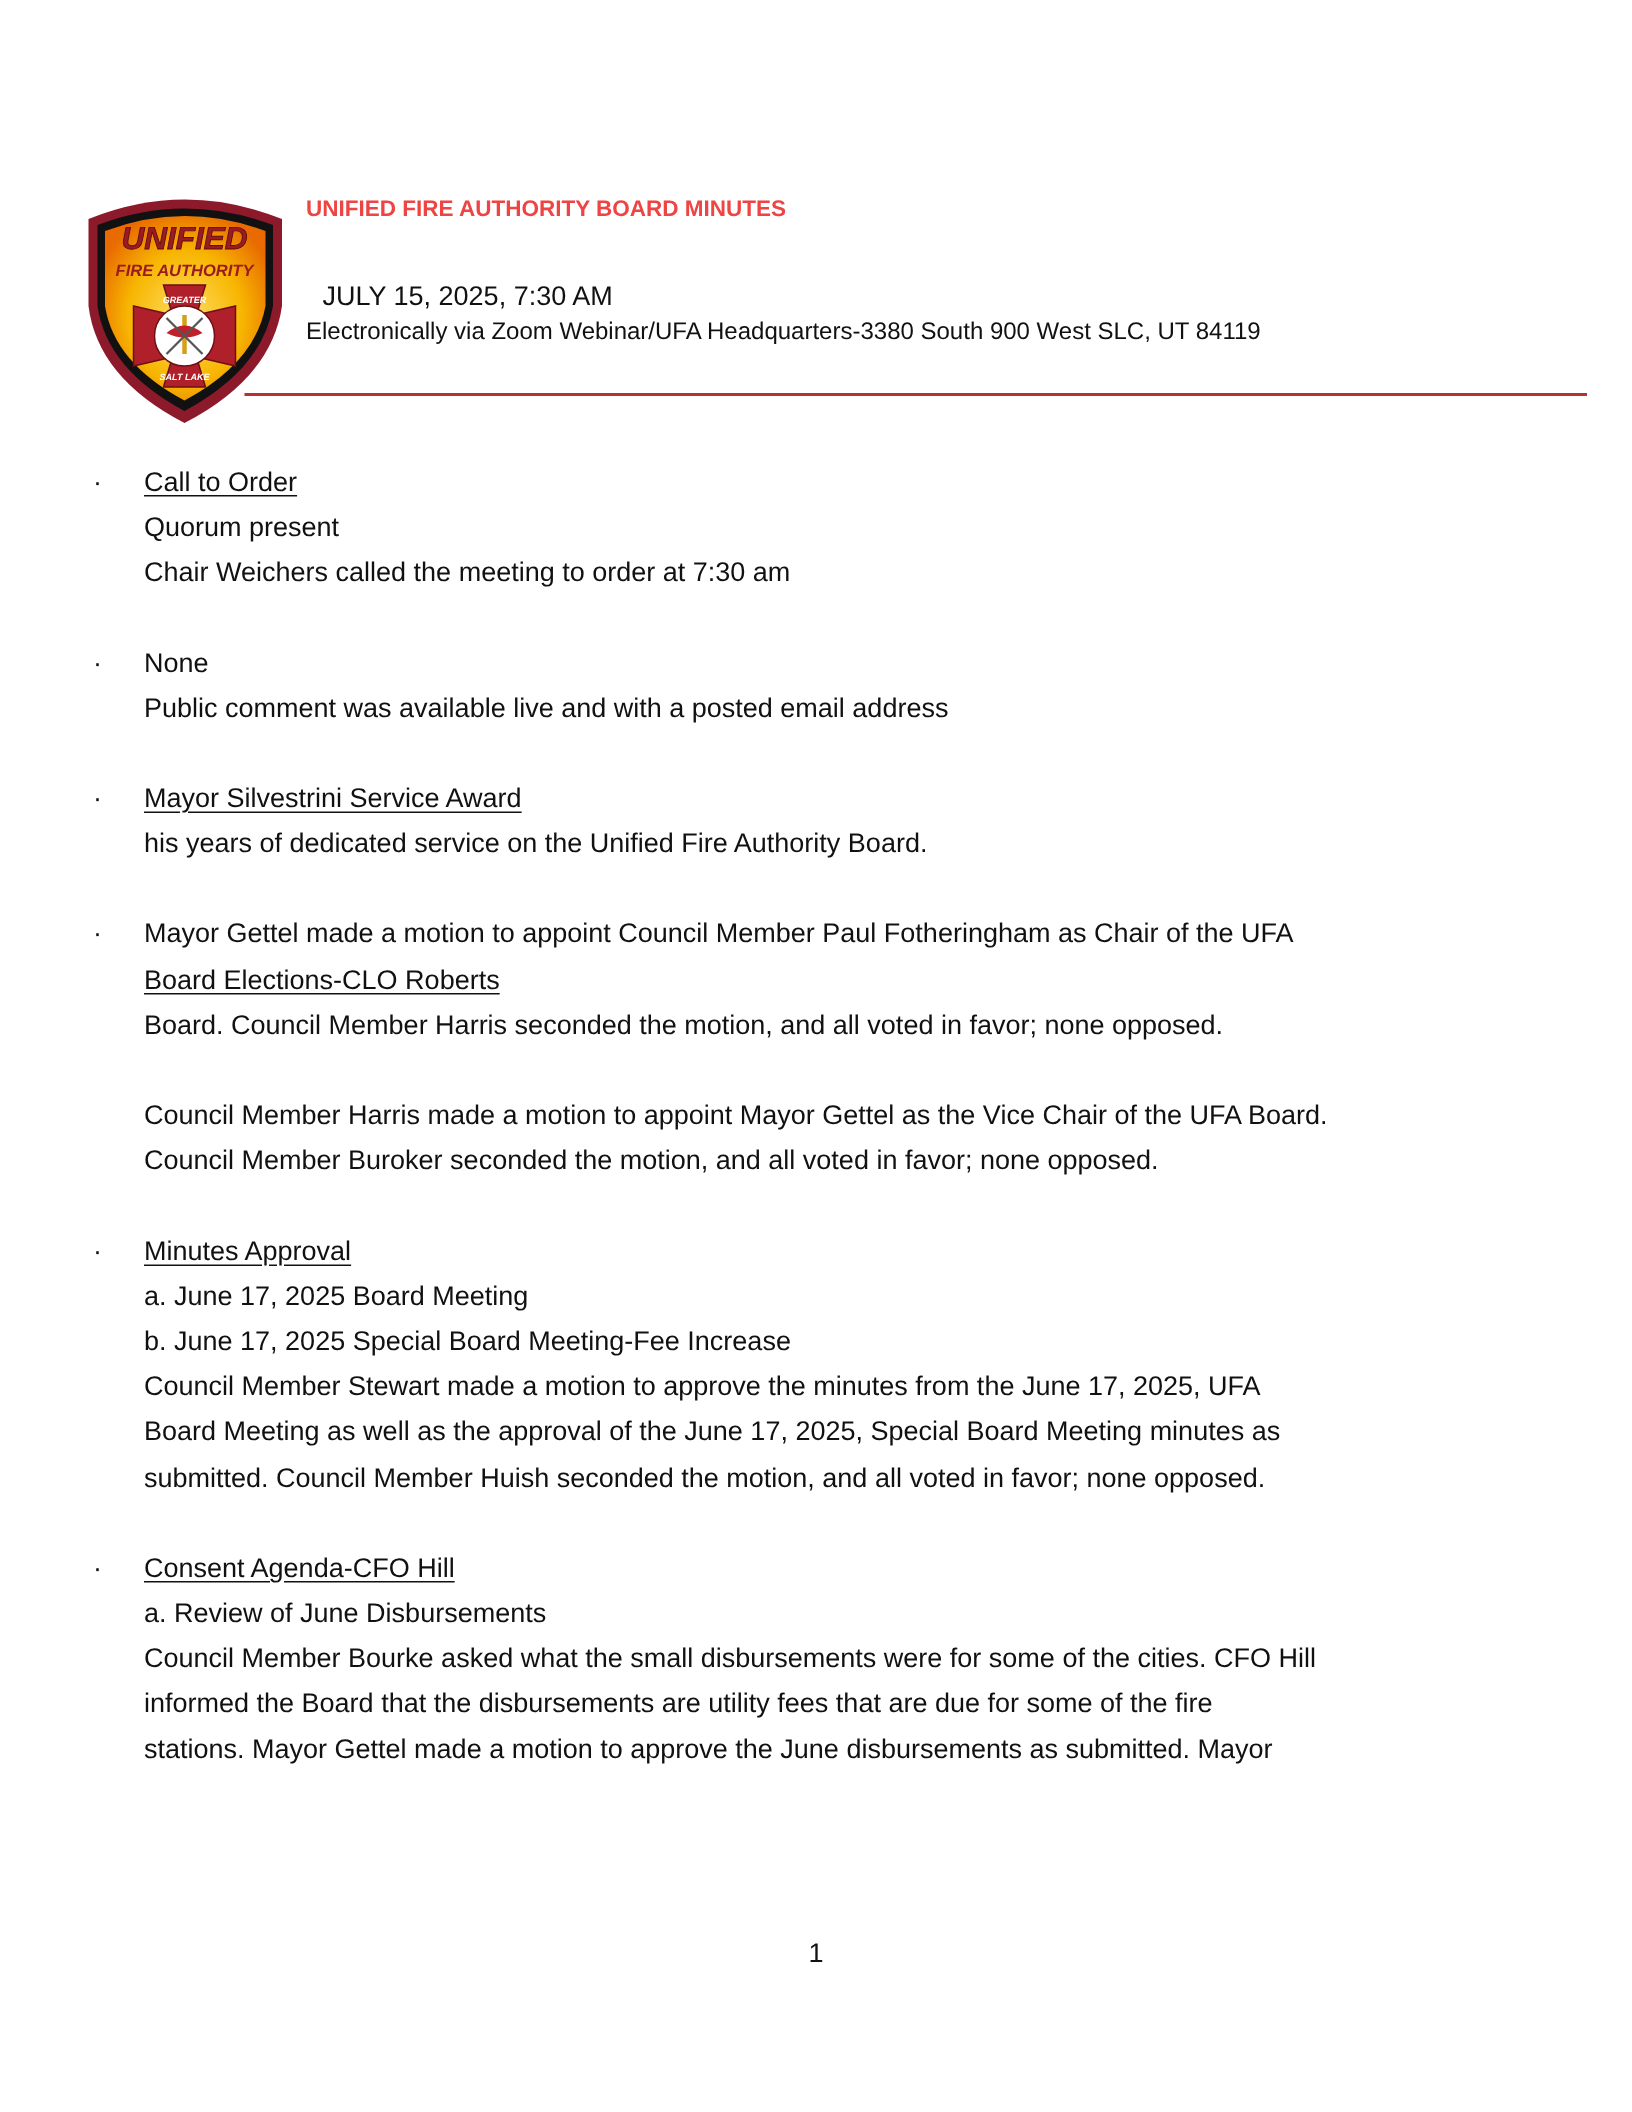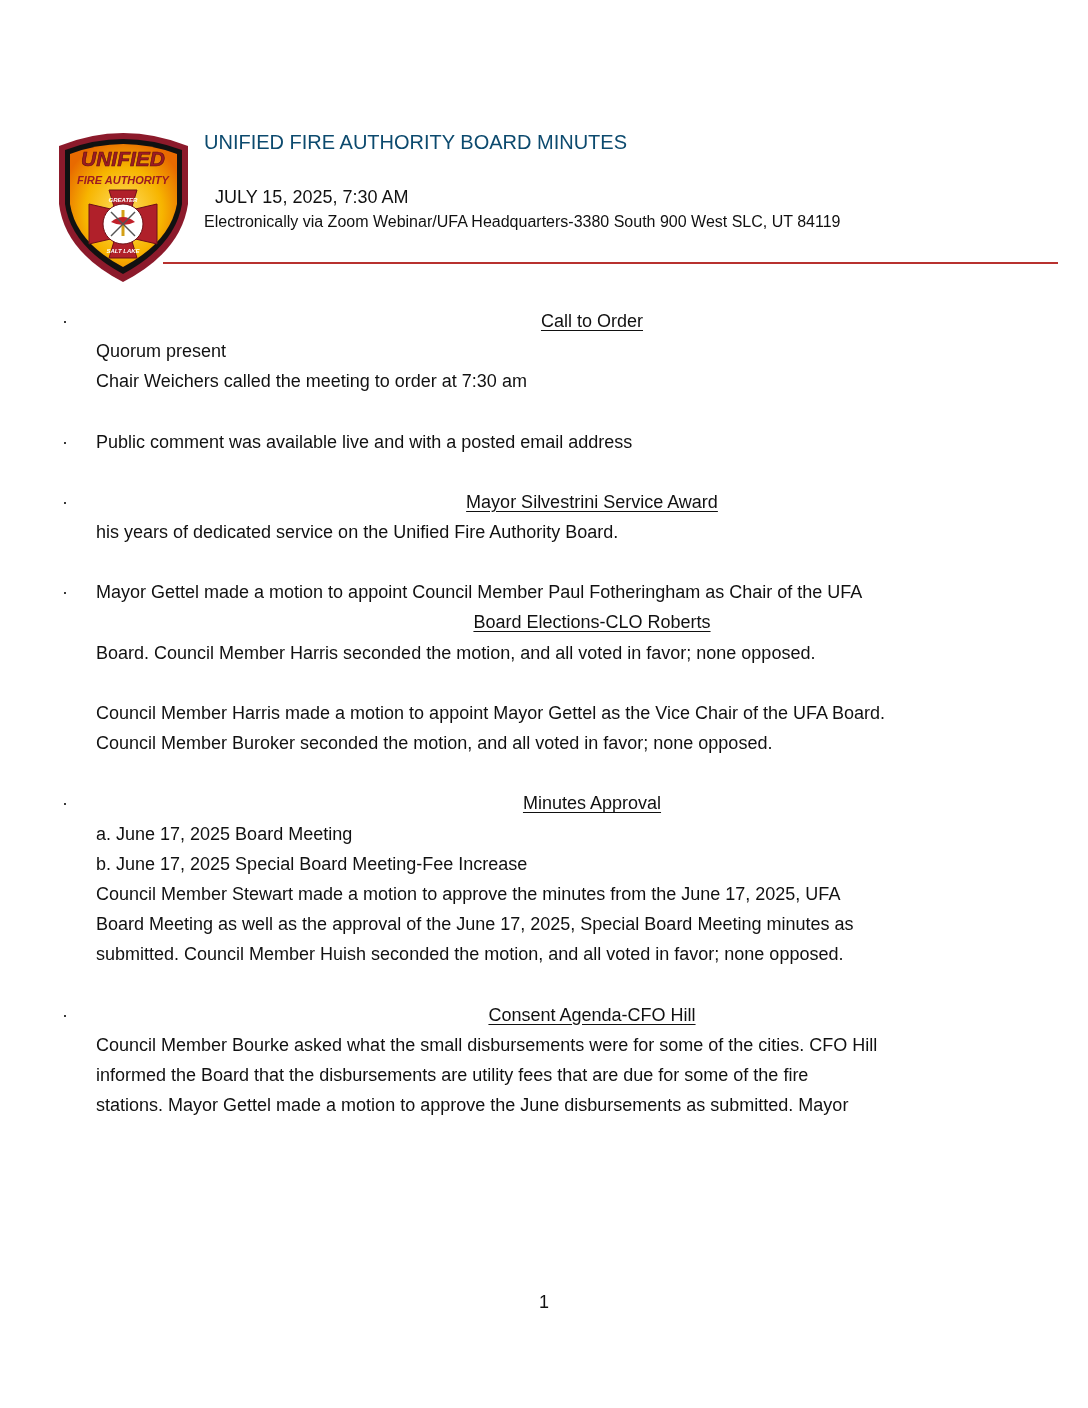--- a/index.html
+++ b/index.html
@@ -20,23 +20,23 @@
       left: 51px;
       top: 126px;
       width: 145px;
       height: 158px;
       font-style: italic;
     }
     .header-title {
       position: absolute;
       left: 204px;
       top: 131px;
-      font-size: 20px;
-      font-weight: normal;
-      color: #0c4a6e;
+      font-size: 15px;
+      font-weight: bold;
+      color: #ef4444;
       letter-spacing: 0px;
       white-space: nowrap;
     }
     .header-date {
       position: absolute;
       left: 215px;
       top: 187px;
       font-size: 18px;
       white-space: nowrap;
     }
@@ -74,21 +74,20 @@
     }
     .line {
       margin-left: 96px;
       font-size: 18px;
       line-height: 30.2px;
       white-space: nowrap;
     }
     .heading {
       text-decoration: underline;
       text-underline-offset: 3px;
-      text-align: center;
     }
     .spacer {
       height: 30.2px;
     }
     .page-number {
       position: absolute;
       left: 0;
       width: 1088px;
       top: 1292px;
       text-align: center;
@@ -139,20 +138,21 @@
 
   <div class="section">
     <span class="bullet">·</span>
     <div class="line heading">Call to Order</div>
     <div class="line">Quorum present</div>
     <div class="line">Chair Weichers called the meeting to order at 7:30 am</div>
   </div>
 
   <div class="section">
     <span class="bullet">·</span>
+    <div class="line">None</div>
     <div class="line">Public comment was available live and with a posted email address</div>
   </div>
 
   <div class="section">
     <span class="bullet">·</span>
     <div class="line heading">Mayor Silvestrini Service Award</div>
     <div class="line">his years of dedicated service on the Unified Fire Authority Board.</div>
   </div>
 
   <div class="section">
@@ -171,20 +171,21 @@
     <div class="line">a. June 17, 2025 Board Meeting</div>
     <div class="line">b. June 17, 2025 Special Board Meeting-Fee Increase</div>
     <div class="line">Council Member Stewart made a motion to approve the minutes from the June 17, 2025, UFA</div>
     <div class="line">Board Meeting as well as the approval of the June 17, 2025, Special Board Meeting minutes as</div>
     <div class="line">submitted. Council Member Huish seconded the motion, and all voted in favor; none opposed.</div>
   </div>
 
   <div class="section">
     <span class="bullet">·</span>
     <div class="line heading">Consent Agenda-CFO Hill</div>
+    <div class="line">a. Review of June Disbursements</div>
     <div class="line">Council Member Bourke asked what the small disbursements were for some of the cities. CFO Hill</div>
     <div class="line">informed the Board that the disbursements are utility fees that are due for some of the fire</div>
     <div class="line">stations. Mayor Gettel made a motion to approve the June disbursements as submitted. Mayor</div>
   </div>
 
 </div>
 
 <div class="page-number">1</div>
 
 </body></html>

